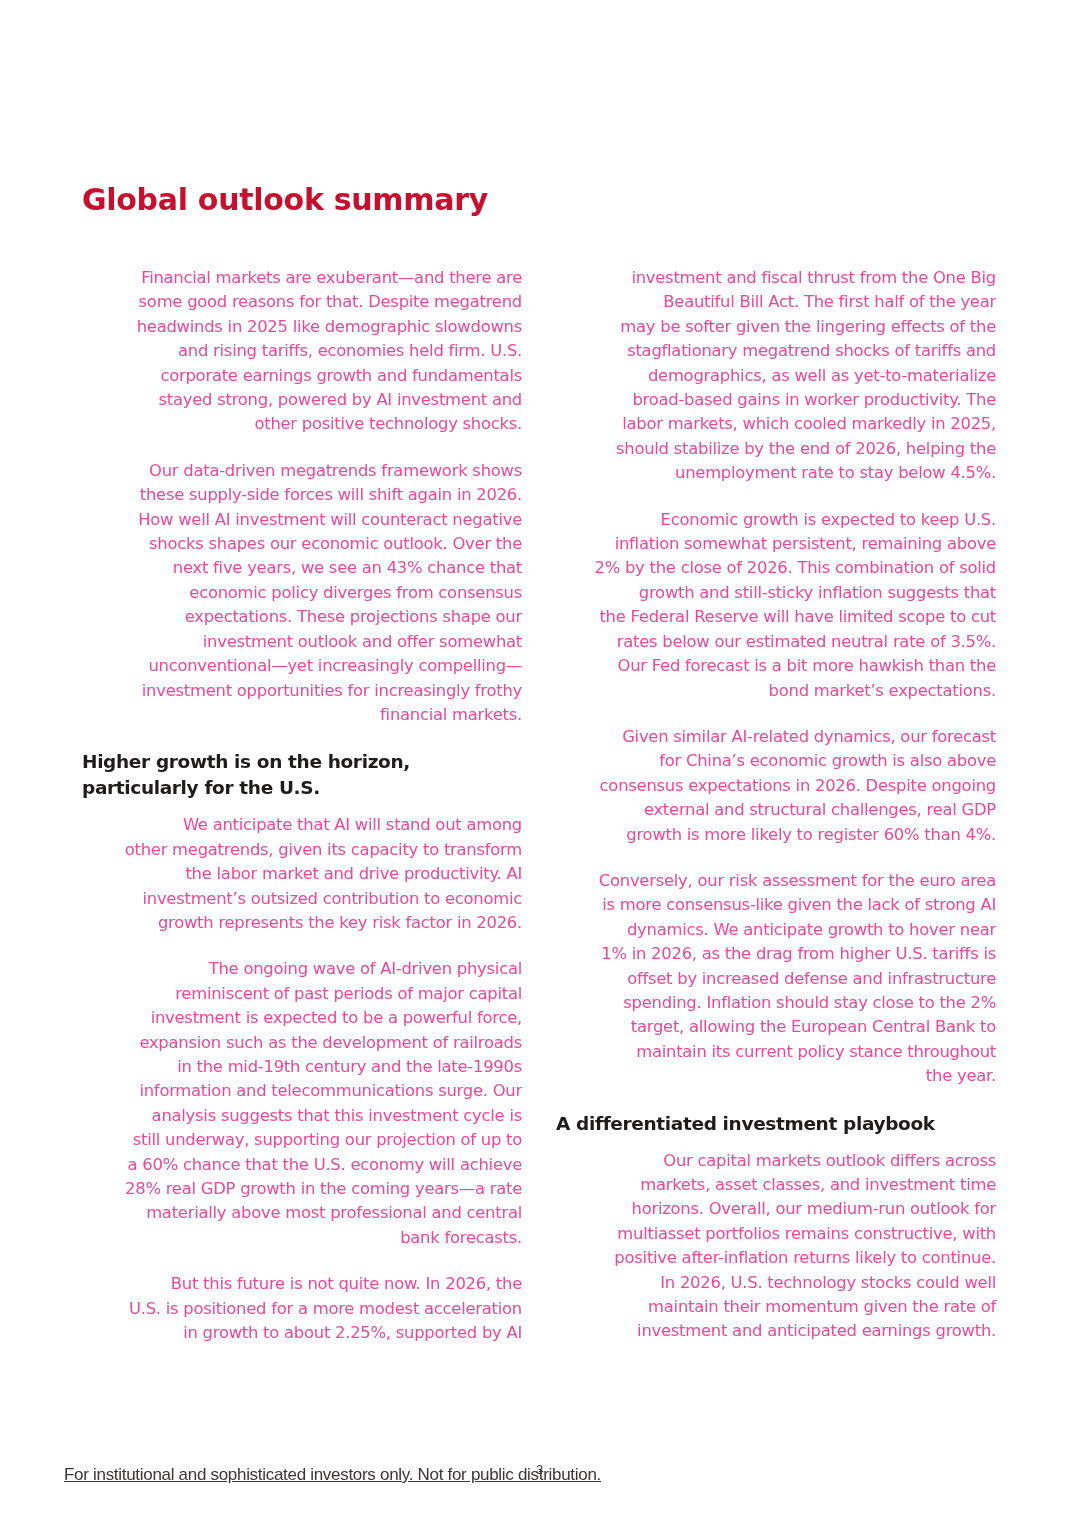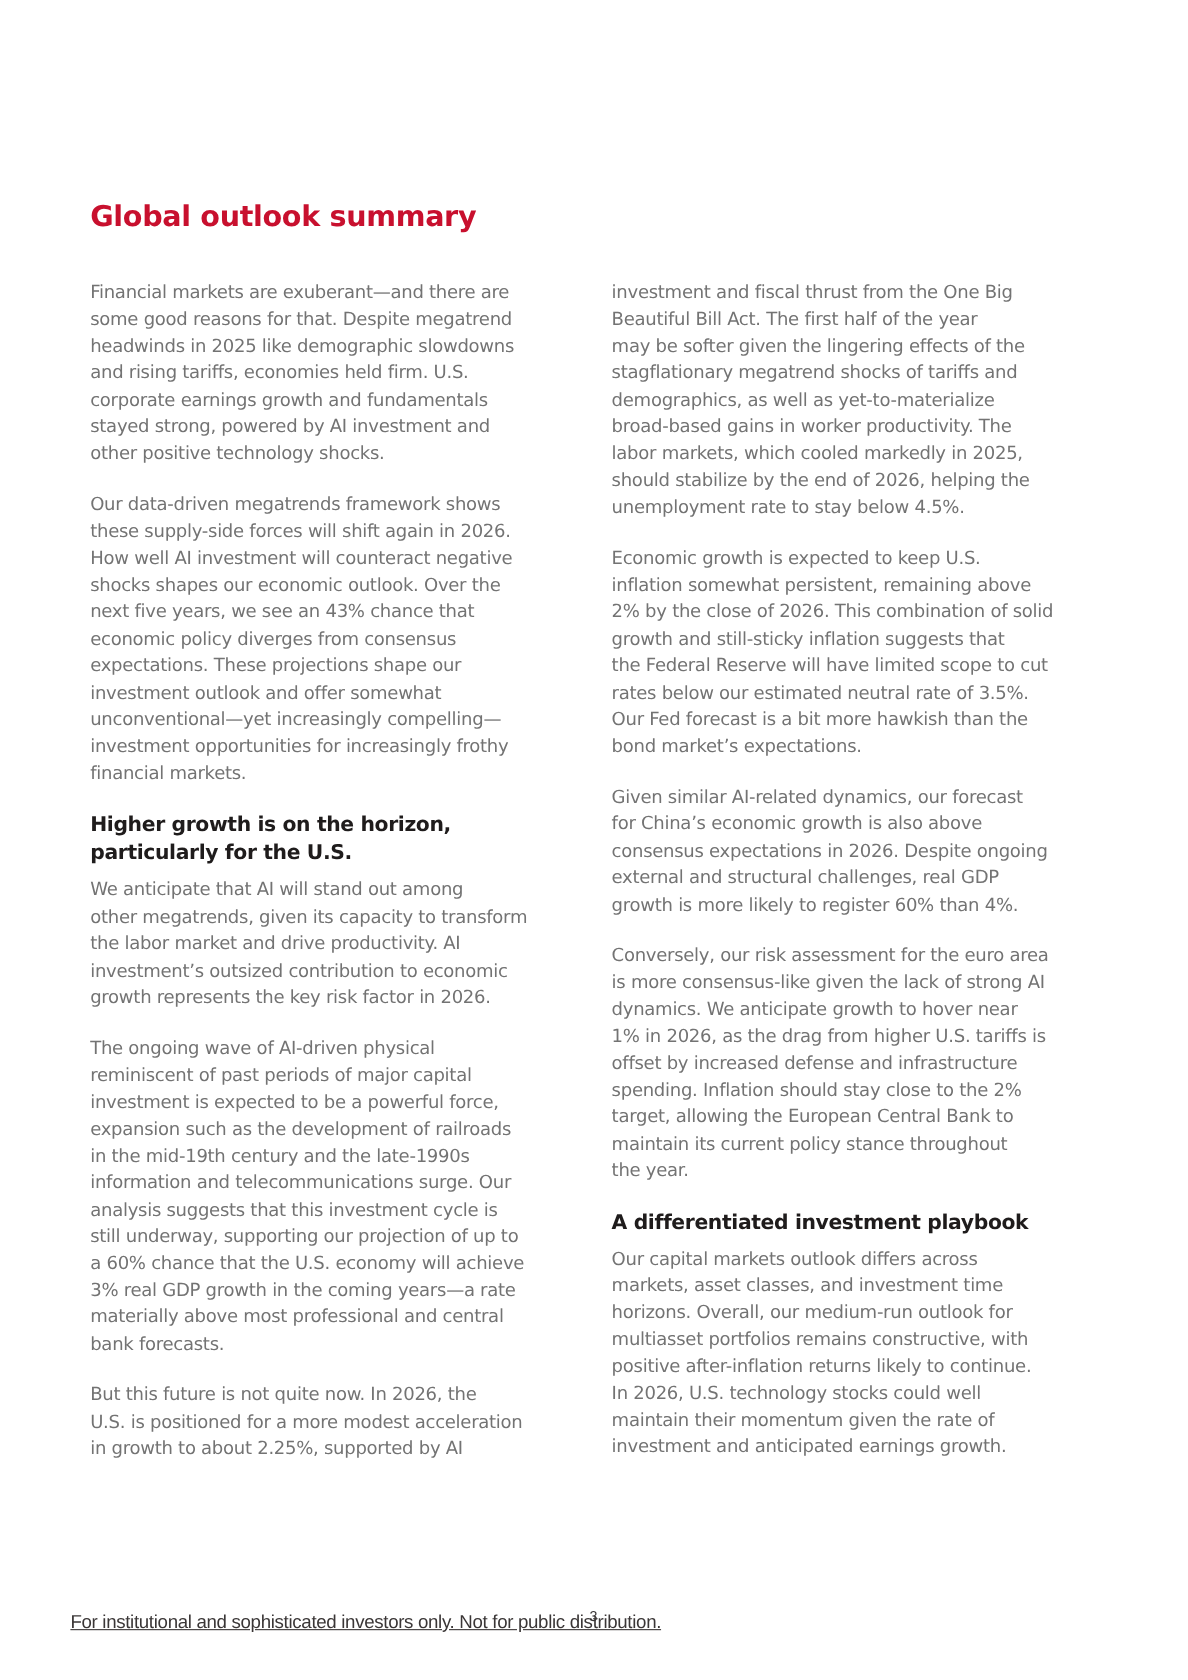--- a/index.html
+++ b/index.html
@@ -13,39 +13,40 @@
       position: relative;
       overflow: hidden;
       font-family: "DejaVu Sans", sans-serif;
       color: #2e2b2b;
     }
     .page-title {
       position: absolute;
       left: 82px;
       top: 182px;
       margin: 0;
-      font-size: 26px;
+      font-size: 30px;
       font-weight: bold;
       color: #c8102e;
       letter-spacing: -0.3px;
       white-space: nowrap;
     }
     .col {
       position: absolute;
       top: 254px;
       width: 440px;
     }
     .col-left { left: 82px; }
     .col-right { left: 556px; }
     p.body {
-      margin: 0 0 22px 0;
+      margin: 12px 0 22px 0;
       font-size: 16.4px;
       line-height: 24.4px;
-      color: #737373;
+      color: #ec4899;
       letter-spacing: -0.25px;
+      text-align: right;
     }
     h2.subhead {
       margin: 0 0 8px 0;
       font-size: 18.5px;
       line-height: 26px;
       font-weight: bold;
       color: #1f1c1c;
       letter-spacing: -0.35px;
     }
     .col-left h2.subhead { }
@@ -112,21 +113,21 @@
   <p class="body">
     <span class="line">The ongoing wave of AI-driven physical</span>
     <span class="line">reminiscent of past periods of major capital</span>
     <span class="line">investment is expected to be a powerful force,</span>
     <span class="line">expansion such as the development of railroads</span>
     <span class="line">in the mid-19th century and the late-1990s</span>
     <span class="line">information and telecommunications surge. Our</span>
     <span class="line">analysis suggests that this investment cycle is</span>
     <span class="line">still underway, supporting our projection of up to</span>
     <span class="line">a 60% chance that the U.S. economy will achieve</span>
-    <span class="line">3% real GDP growth in the coming years—a rate</span>
+    <span class="line">28% real GDP growth in the coming years—a rate</span>
     <span class="line">materially above most professional and central</span>
     <span class="line">bank forecasts.</span>
   </p>
   <p class="body">
     <span class="line">But this future is not quite now. In 2026, the</span>
     <span class="line">U.S. is positioned for a more modest acceleration</span>
     <span class="line">in growth to about 2.25%, supported by AI</span>
   </p>
 </div>
 

